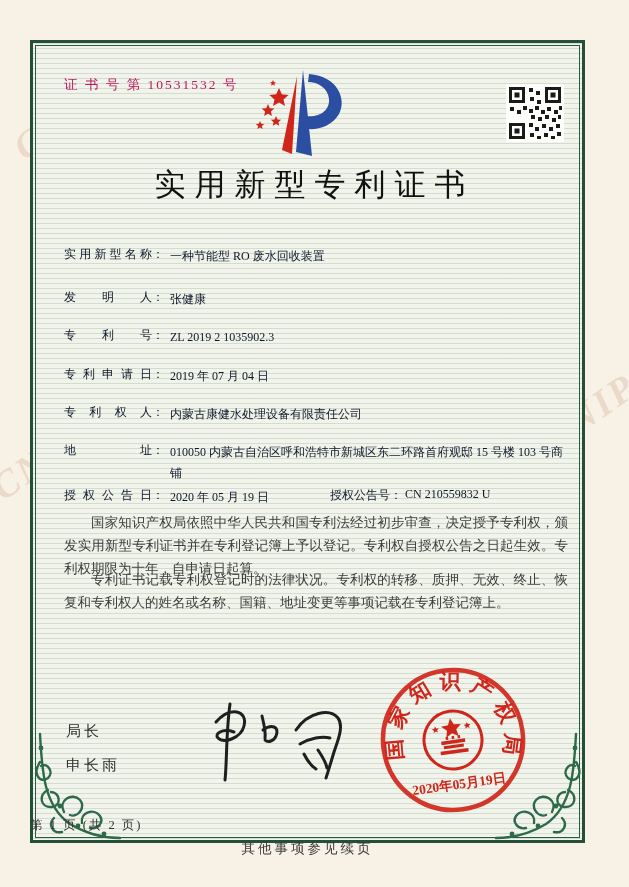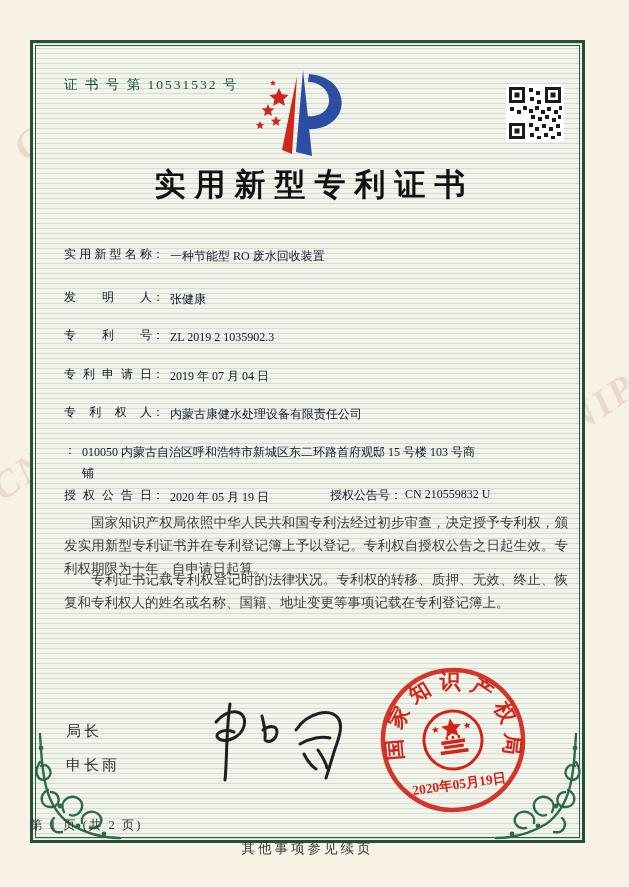--- a/index.html
+++ b/index.html
@@ -18,26 +18,26 @@
   .frame {
     position:absolute; left:30px; top:40px; width:555px; height:803px;
     border:3px solid #24503a;
     background:
       repeating-linear-gradient(180deg, rgba(136,168,146,0.30) 0 1px, rgba(0,0,0,0) 1px 5px),
       #f2f4ec;
   }
   .frame-inner {
     position:absolute; inset:2px; border:1px solid #2a5a40;
   }
-  .cert-no { position:absolute; left:64px; top:76px; font-size:13.5px; letter-spacing:2px; color:#14532d; }
+  .cert-no { position:absolute; left:64px; top:76px; font-size:13.5px; letter-spacing:2px; color:#be185d; }
   .logo { position:absolute; left:246px; top:66px; }
   .qr { position:absolute; left:506px; top:84px; }
   .title {
     position:absolute; left:0; right:0; top:164px; text-align:center;
-    font-size:31px; font-weight:bold; letter-spacing:9px; color:#111;
+    font-size:31px; font-weight:normal; letter-spacing:9px; color:#111;
   }
   .field-row { position:absolute; left:64px; font-size:12px; display:flex; color:#0f172a; }
   .f-label { width:88px; text-align:justify; text-align-last:justify; flex:none; }
   .f-colon { flex:none; }
   .f-value { margin-left:6px; max-width:400px; line-height:21px; }
   .pair2 { position:absolute; left:266px; top:0; display:flex; white-space:nowrap; }
   .para {
     position:absolute; left:64px; width:504px; font-size:13.5px; line-height:1.72;
     text-indent:2em; text-align:justify; color:#3c3c3c;
   }
@@ -150,20 +150,21 @@
     <span class="f-label">专利申请日</span>
       <span class="f-colon">：</span>
     <span class="f-value">2019 年 07 月 04 日</span>
   </div>
   <div class="field-row" style="top:404px;">
     <span class="f-label">专利权人</span>
       <span class="f-colon">：</span>
     <span class="f-value">内蒙古康健水处理设备有限责任公司</span>
   </div>
   <div class="field-row" style="top:442px;">
+    <span class="f-label">地址</span>
       <span class="f-colon">：</span>
     <span class="f-value">010050 内蒙古自治区呼和浩特市新城区东二环路首府观邸 15 号楼 103 号商铺</span>
   </div>
   <div class="field-row" style="top:487px;">
     <span class="f-label">授权公告日</span>
       <span class="f-colon">：</span>
     <span class="f-value">2020 年 05 月 19 日</span>
     <span class="pair2">
       <span>授权公告号</span>
         <span>：</span>

